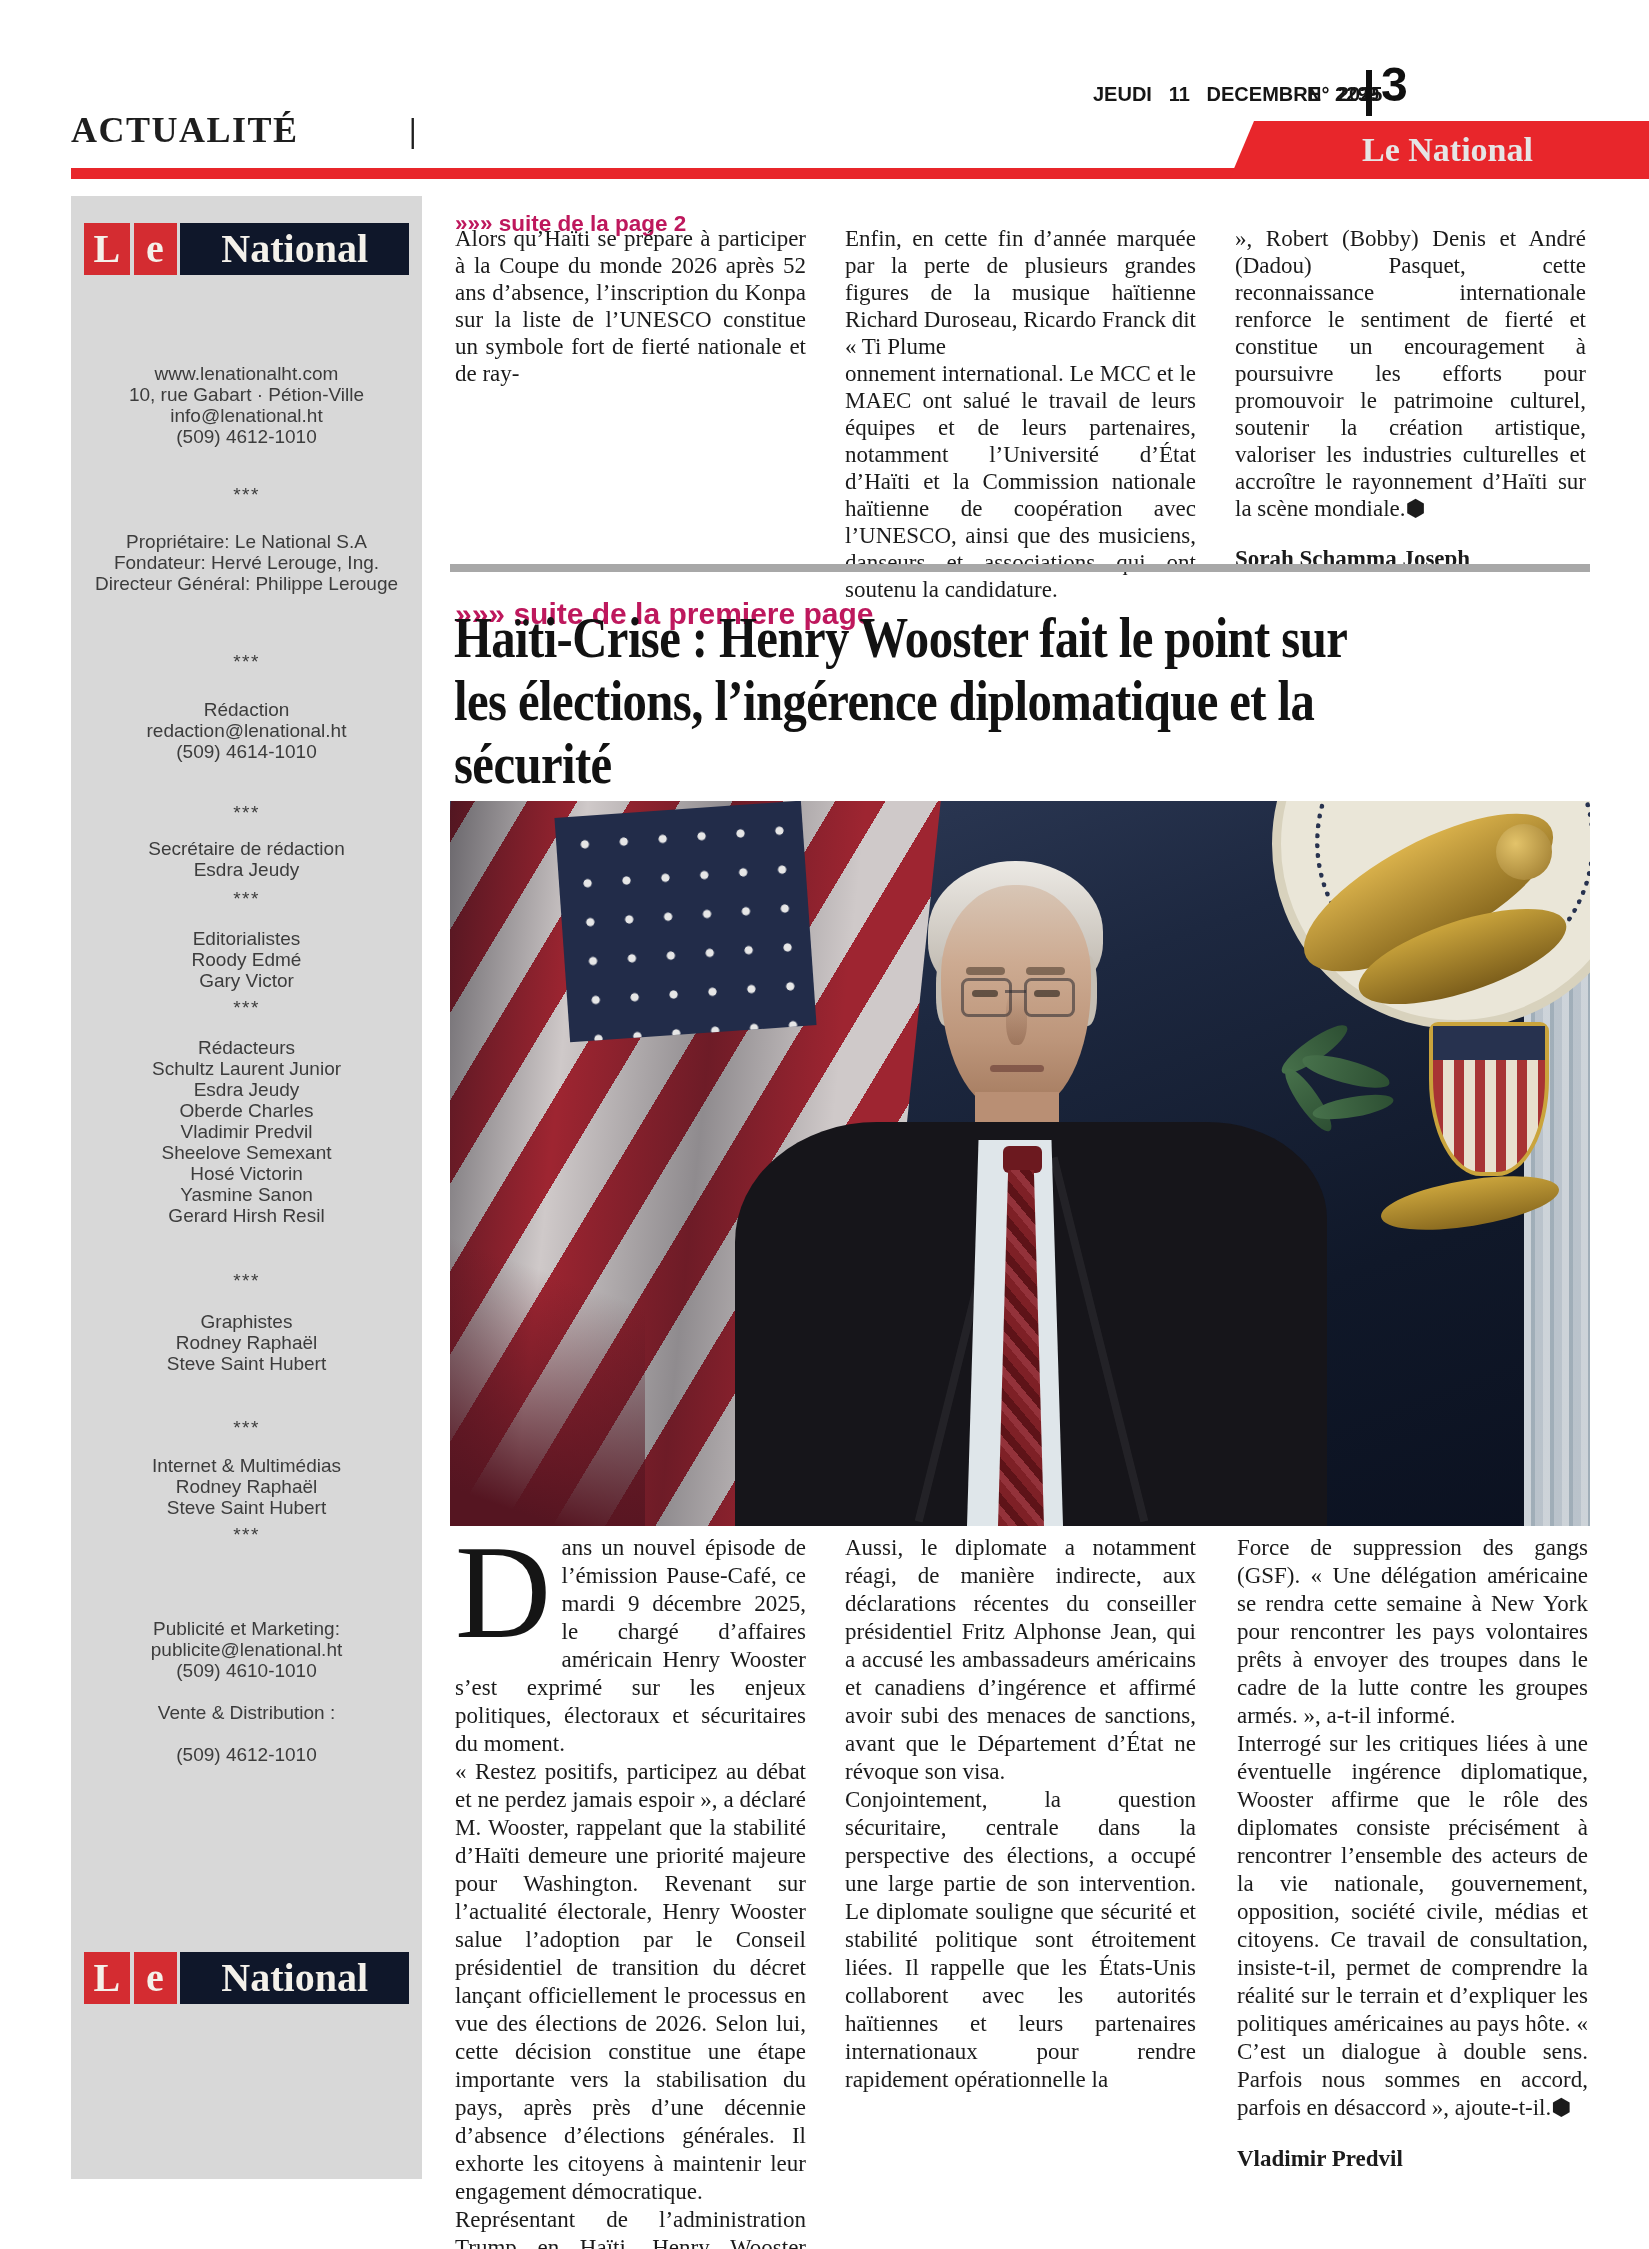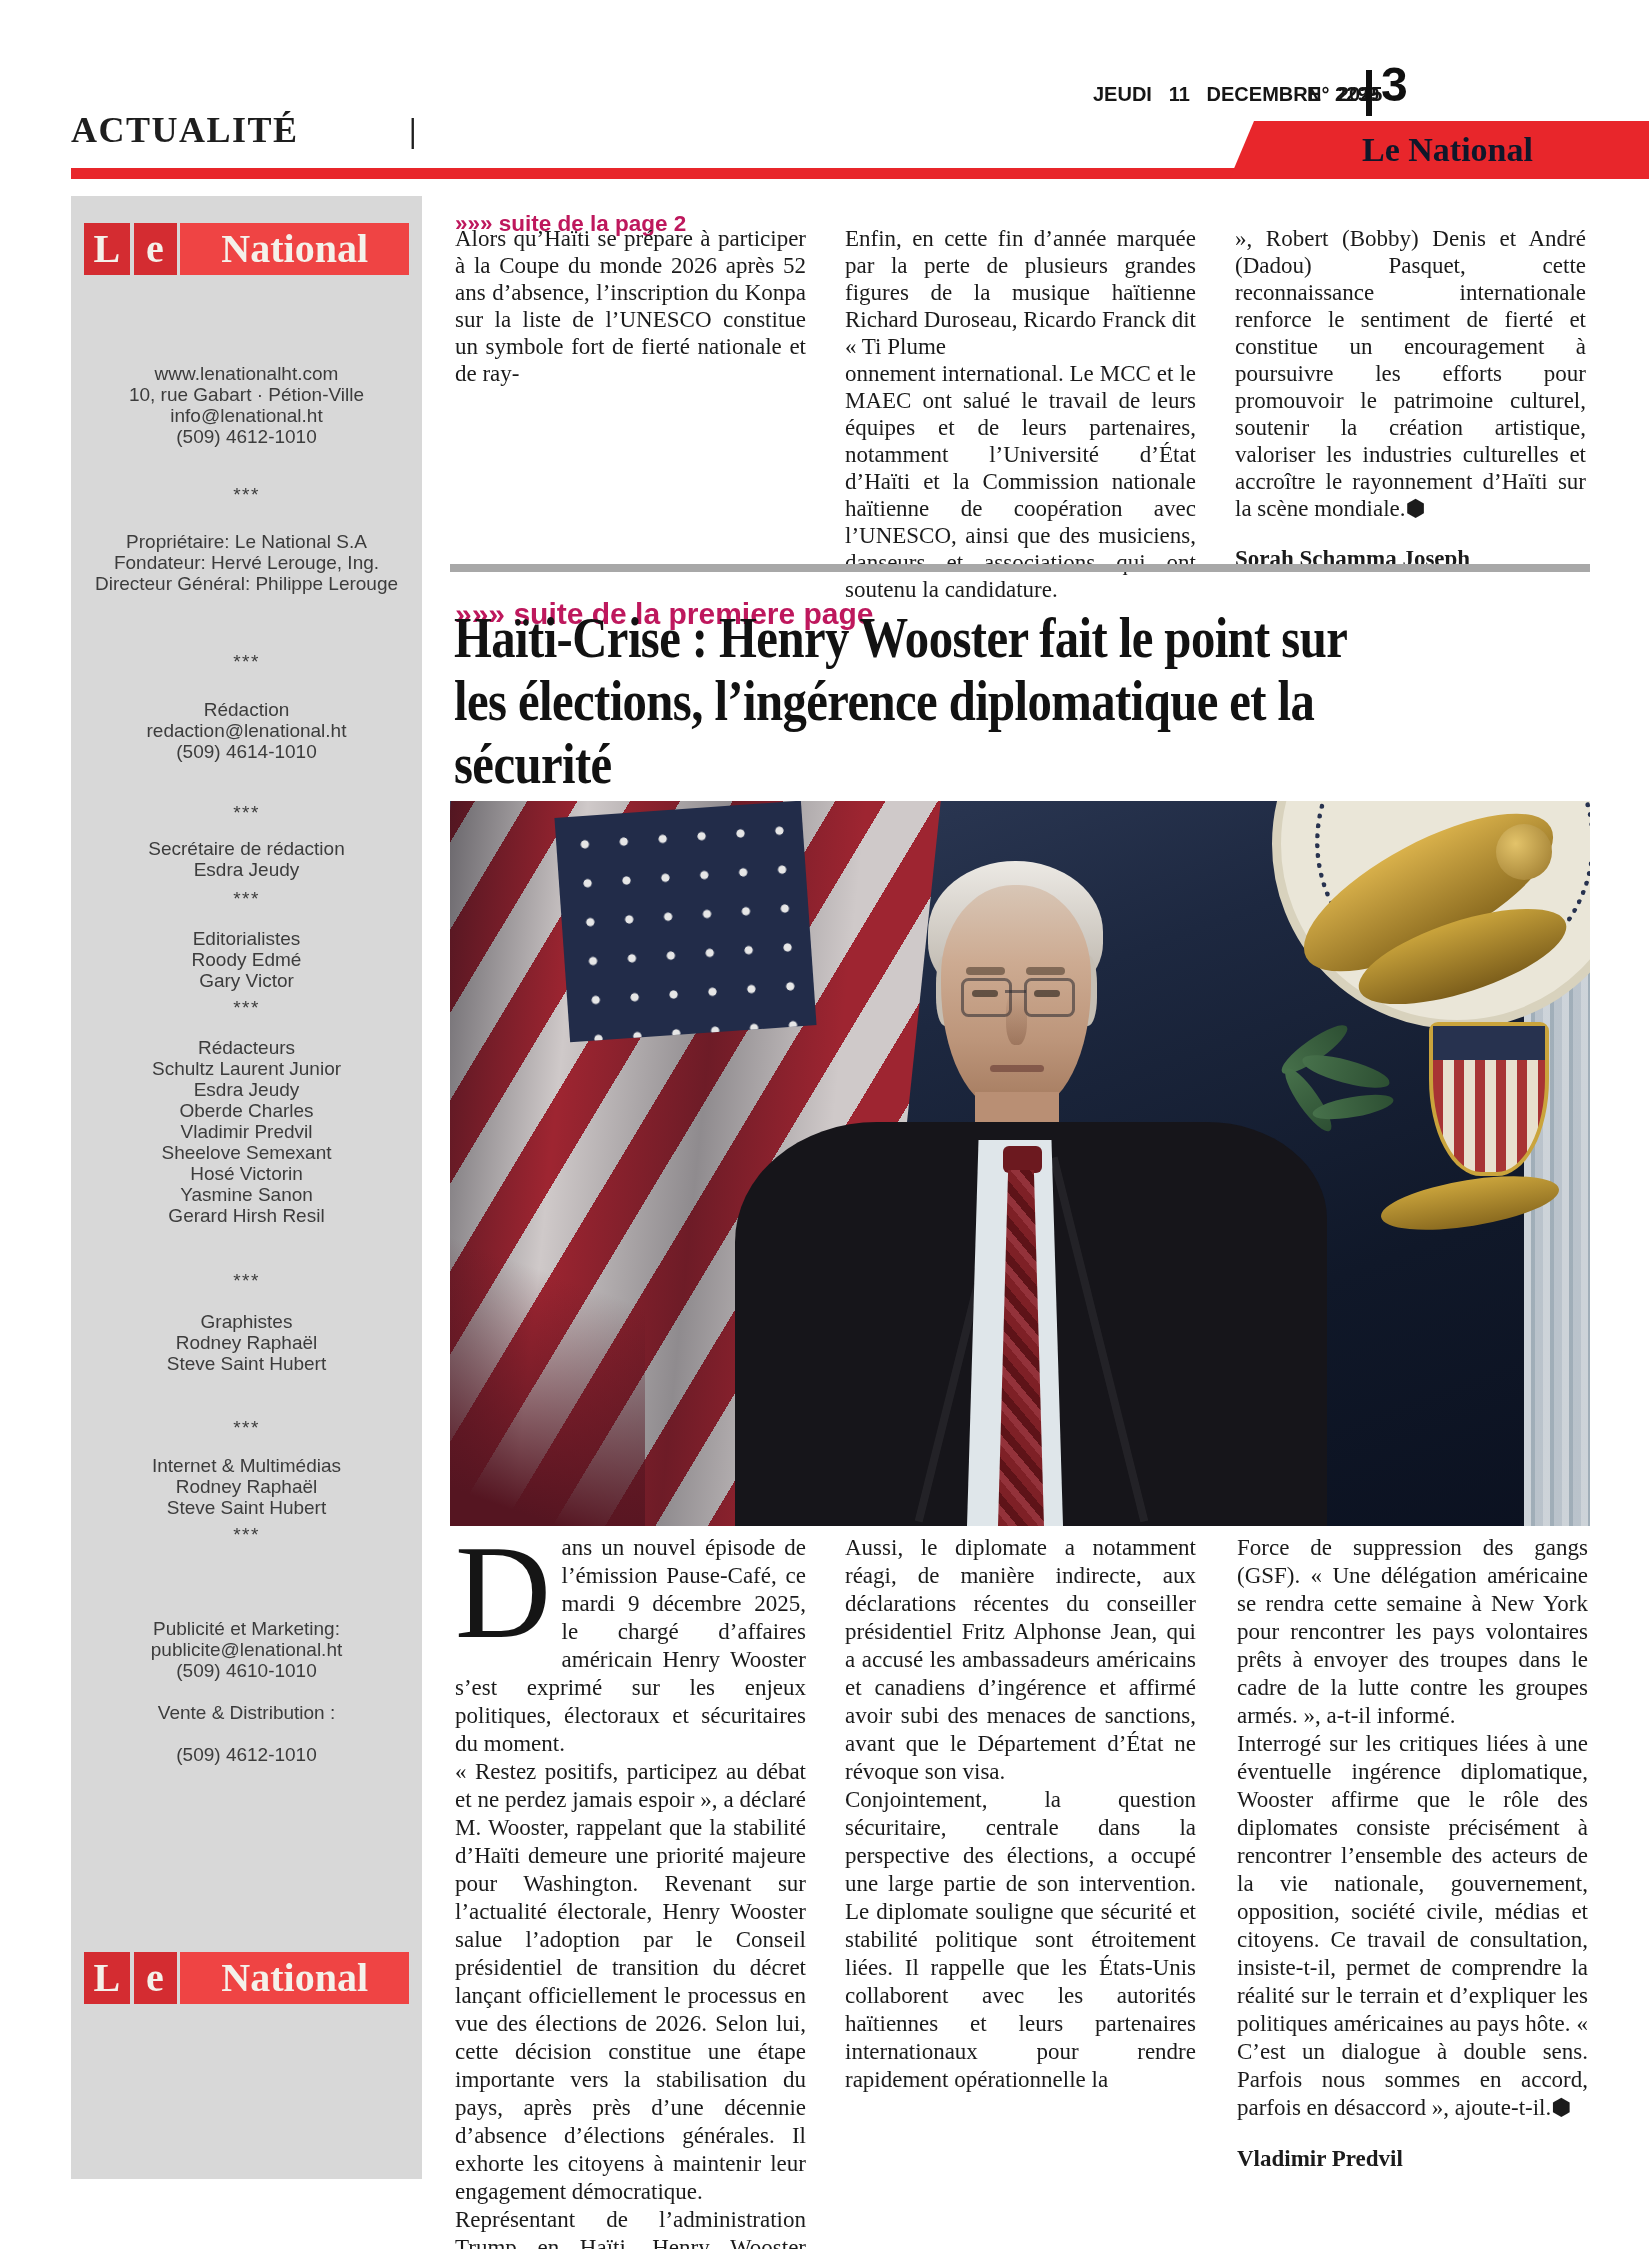--- a/index.html
+++ b/index.html
@@ -8,29 +8,29 @@
 
   
   .section-title{left:71px;top:112px;font:bold 36px/1 "Liberation Serif",serif;letter-spacing:1.5px;color:#1e1e1e;}
   .section-divider{left:409px;top:114px;font:bold 34px/1 "Liberation Serif",serif;color:#1e1e1e;}
   .hdr-date{left:1093px;top:84px;font:bold 20px/1 "Liberation Sans",sans-serif;word-spacing:11.2px;color:#161616;}
   .hdr-issue{left:1307px;top:84px;font:bold 20px/1 "Liberation Sans",sans-serif;color:#161616;}
   .hdr-pagebar{left:1366px;top:70px;width:6px;height:46px;background:#101010;}
   .hdr-pagenum{left:1381px;top:61px;font:bold 48px/1 "Liberation Sans",sans-serif;color:#101010;}
   .red-line{left:71px;top:168px;width:1579px;height:10.5px;background:#e8262b;}
   .banner{left:1230px;top:121px;width:420px;height:57px;background:#e8262b;clip-path:polygon(24px 0,100% 0,100% 100%,0 100%);
-          color:#0f172a;font:bold 34px/57px "Liberation Serif",serif;text-align:center;padding-left:15px;box-sizing:border-box;}
+          color:#e5e5e5;font:bold 34px/57px "Liberation Serif",serif;text-align:center;padding-left:15px;box-sizing:border-box;}
 
   
   .sidebar{left:71px;top:196px;width:351px;height:1983px;background:#d8d8d8;text-align:center;
            font:19px/21px "Liberation Sans",sans-serif;color:#3c3c3c;}
   .sb-logo{display:flex;justify-content:center;gap:3.7px;}
   .sb-logo .bx{height:52px;font:bold 40px/52px "Liberation Serif",serif;color:#f4f1ea;}
   .bx-red{background:#d42c31;}
-  .bx-navy{background:#ef4444;}
+  .bx-navy{background:#0f172a;}
   .bx-l{width:46px;} .bx-e{width:43px;} .bx-nat{width:229px;}
   .sb-block p{margin:0;}
   .sb-sep{letter-spacing:1.5px;}
 
   
   .kicker{font:bold 22.5px/1 "Liberation Sans",sans-serif;color:#be185d;margin-top:20px;}
   .tcol,.bcol{width:351px;text-align:justify;color:#1b1b1b;}
   .tcol{font:23px/27px "Liberation Serif",serif;}
   .bcol{font:23px/28px "Liberation Serif",serif;}
   .tcol p,.bcol p{margin:0;}

